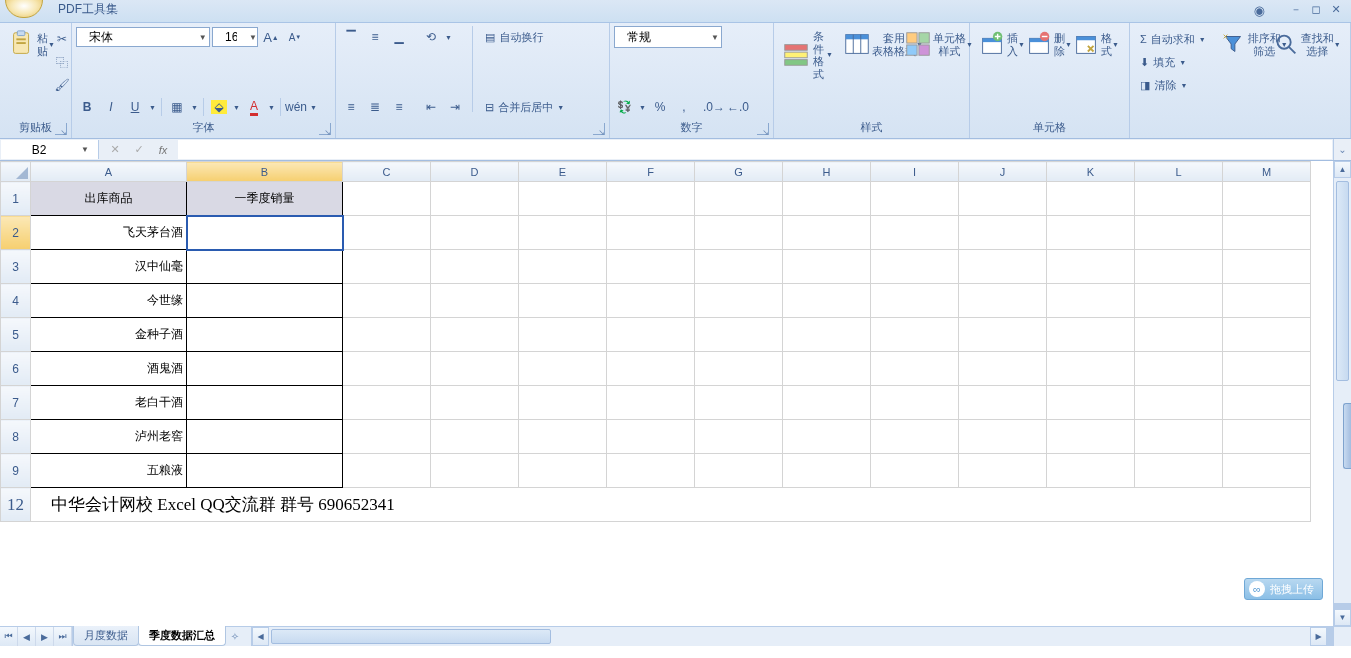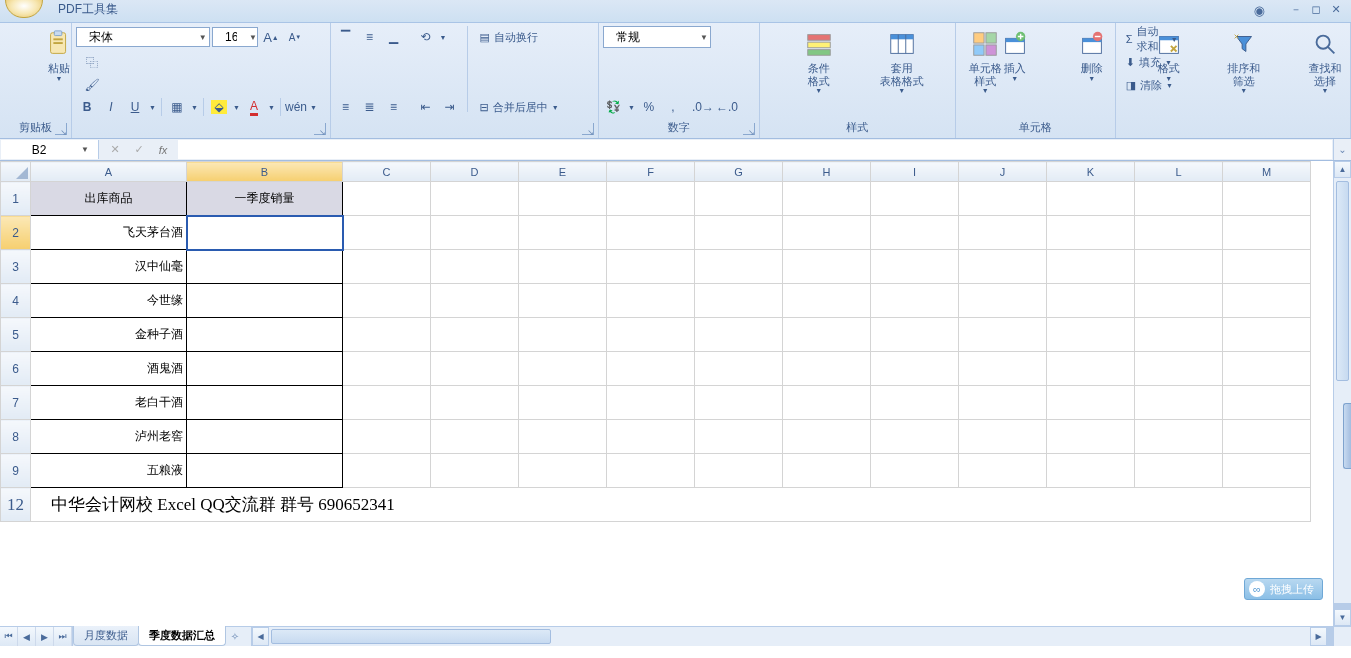--- a/index.html
+++ b/index.html
@@ -14,21 +14,21 @@
 .help-icon { position: absolute; right: 86px; top: 3px; color: #4a6b9b; font-size: 13px; cursor: pointer; }
 
 
 .ribbon { height: 116px; background: linear-gradient(#e6eef9,#d5e3f3); border-bottom: 1px solid #a3bde0; display: flex; }
 .rgroup { border-right: 1px solid #b7cce8; display: flex; flex-direction: column; padding: 3px 4px 0; position: relative; }
 .rgroup-body { flex: 1; display: flex; align-items: flex-start; gap: 3px; }
 .rgroup-label { text-align: center; font-size: 11px; color: #3b5b8c; padding: 2px 0 3px; position: relative; }
 .dlg-launcher { position: absolute; right: 4px; bottom: 3px; width: 12px; height: 12px; border: 1px solid #8aa8cf; border-left: none; border-top: none; }
 .dlg-launcher::after { content: '↘'; position: absolute; right: -1px; bottom: -3px; font-size: 8px; color: #6b8ab5; }
 
-.big-btn { display: flex; flex-direction: column; align-items: center; width: 44px; padding: 2px 3px; cursor: pointer; border-radius: 2px; margin-left: 36px; }
+.big-btn { display: flex; align-items: center; width: 44px; padding: 2px 3px; cursor: pointer; border-radius: 2px; }
 .big-btn .bicon { width: 32px; height: 32px; display: flex; align-items: center; justify-content: center; font-size: 22px; }
 .big-btn .blabel { font-size: 11px; color: #3b5b8c; text-align: center; line-height: 1.15; margin-top: 2px; }
 .big-btn .bdrop { font-size: 7px; color: #3b5b8c; }
 
 .stack { display: flex; flex-direction: column; gap: 1px; }
 .hrow { display: flex; gap: 2px; align-items: center; height: 22px; }
 .sm-btn { width: 22px; height: 22px; display: flex; align-items: center; justify-content: center; cursor: pointer; color: #3b5b8c; font-size: 12px; border-radius: 2px; }
 .sm-drop { width: 9px; font-size: 7px; color: #3b5b8c; display: flex; align-items: center; justify-content: center; cursor: pointer; }
 .combo { height: 20px; border: 1px solid #8aa8cf; background: #fff; display: flex; align-items: center; font-size: 12px; }
 .combo input { border: none; outline: none; padding: 0 12px; font-size: 12px; width: 100%; }
@@ -171,20 +171,21 @@
           <span class="sm-drop">▼</span>
         <span class="sm-btn">
             <span style="color:#d32f2f;border-bottom:3px solid #d32f2f">A</span>
           </span>
           <span class="sm-drop">▼</span>
         <span style="width:1px;height:18px;background:#b7cce8;margin:0 2px"></span>
         <span class="sm-btn">wén</span>
           <span class="sm-drop">▼</span>
       </div>
     </div>
+    <div class="rgroup-label">字体</div>
     <span class="dlg-launcher"></span>
   </div>
 
   <div class="rgroup" style="width:274px">
     <div class="rgroup-body">
       <div class="stack">
         <div class="hrow">
           <span class="sm-btn">▔</span>
           <span class="sm-btn">≡</span>
           <span class="sm-btn">▁</span>

